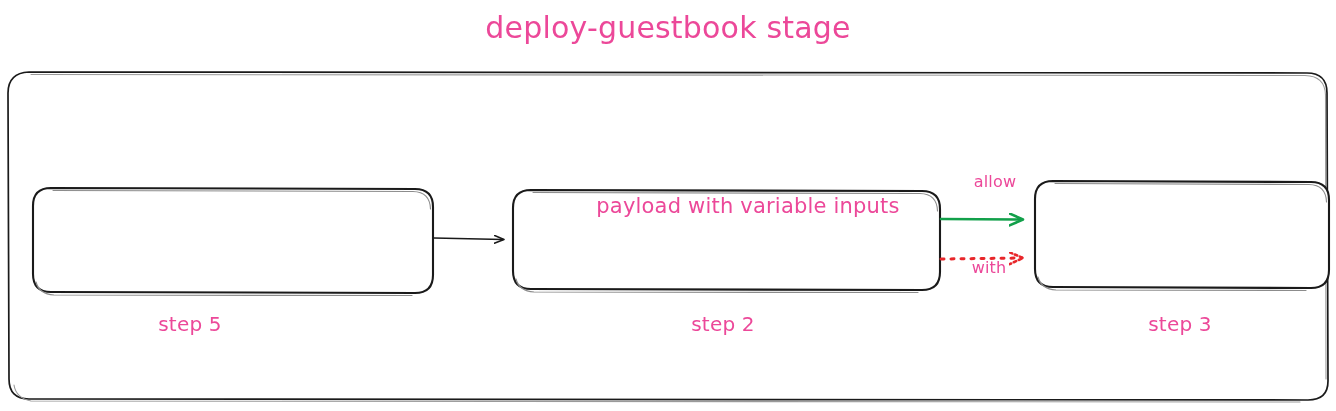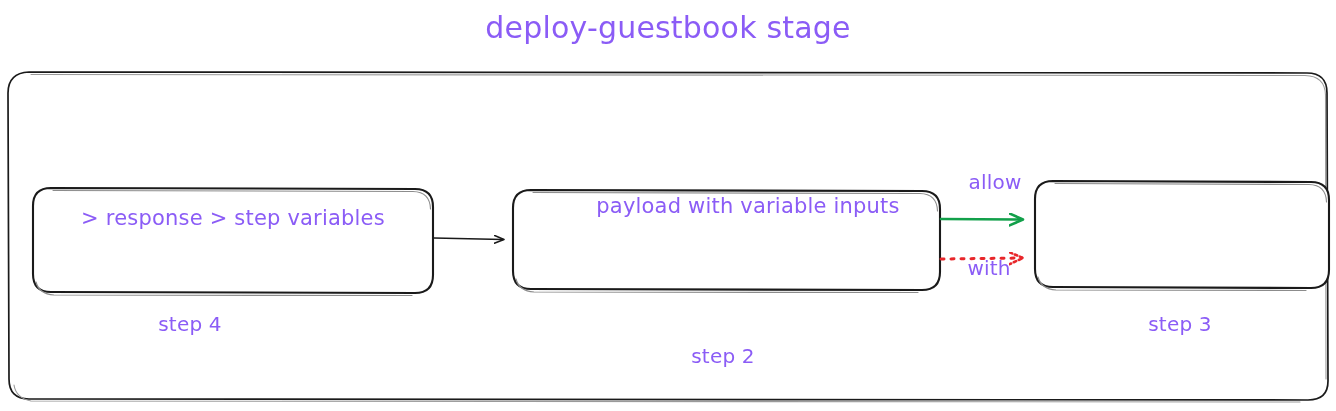--- a/index.html
+++ b/index.html
@@ -27,21 +27,21 @@
     top: 0;
     width: 1336px;
     height: 411px;
     pointer-events: none;
   }
   
   .hand {
     font-family: "DejaVu Sans", sans-serif;
     font-weight: 400;
     letter-spacing: .2px;
-    color: #8b5cf6;
+    color: #ec4899;
     white-space: nowrap;
   }
   #diagram-title {
     position: absolute;
     left: 0;
     top: 8px;
     width: 1336px;
     text-align: center;
     font-size: 30px;
     line-height: 40px;
@@ -56,35 +56,35 @@
     display: block;
   }
   .step-caption {
     position: absolute;
     text-align: center;
     font-size: 20px;
     line-height: 24px;
   }
   .edge-label {
     position: absolute;
-    font-size: 20px;
+    font-size: 16px;
     line-height: 24px;
     text-align: center;
   }
 
   
   #node-step1-text { left: 33px;  top: 204px; width: 400px; }
   
   #node-step2-text { left: 538px; top: 192px; width: 420px; }
   
   #node-step3-text { left: 1035px; top: 222px; width: 290px; }
 
   
   #caption-step1 { left: 90px;  top: 312px; width: 200px; }
-  #caption-step2 { left: 608px; top: 312px; width: 230px; margin-top: 32px; }
+  #caption-step2 { left: 608px; top: 312px; width: 230px; }
   #caption-step3 { left: 1075px; top: 312px; width: 210px; text-align: center; }
 
   
   #label-allow { left: 950px; top: 170px; width: 90px; }
   #label-deny  { left: 944px; top: 256px; width: 90px; }
 </style>
 </head>
 <body>
 
 <div id="diagram-root">
@@ -139,28 +139,27 @@
     </g>
 
     <g>
       <path d="M941,259 L1022,258" fill="none" stroke="#e8262a" stroke-width="3" stroke-linecap="round" stroke-dasharray="3 7" marker-end="url(#arrow-red)"></path>
     </g>
   </svg>
 
   <div class="hand" id="diagram-title">deploy-guestbook stage</div>
 
   <div class="hand node-text" id="node-step1-text">
-    <span class="line">&gt; response &gt; step variables</span>
   </div>
 
   <div class="hand node-text" id="node-step2-text">
     <span class="line">payload with variable inputs</span>
   </div>
 
 
-  <div class="hand step-caption" id="caption-step1">step 4</div>
+  <div class="hand step-caption" id="caption-step1">step 5</div>
   <div class="hand step-caption" id="caption-step2">step 2</div>
   <div class="hand step-caption" id="caption-step3">step 3</div>
 
   <div class="hand edge-label" id="label-allow">allow</div>
   <div class="hand edge-label" id="label-deny">with</div>
 
 </div>
 
 </body></html>

